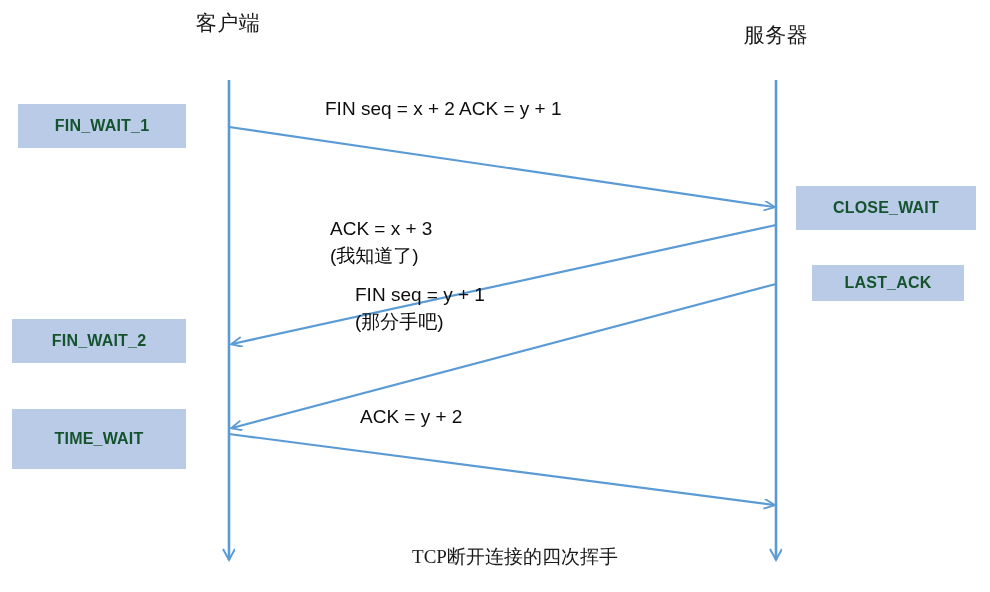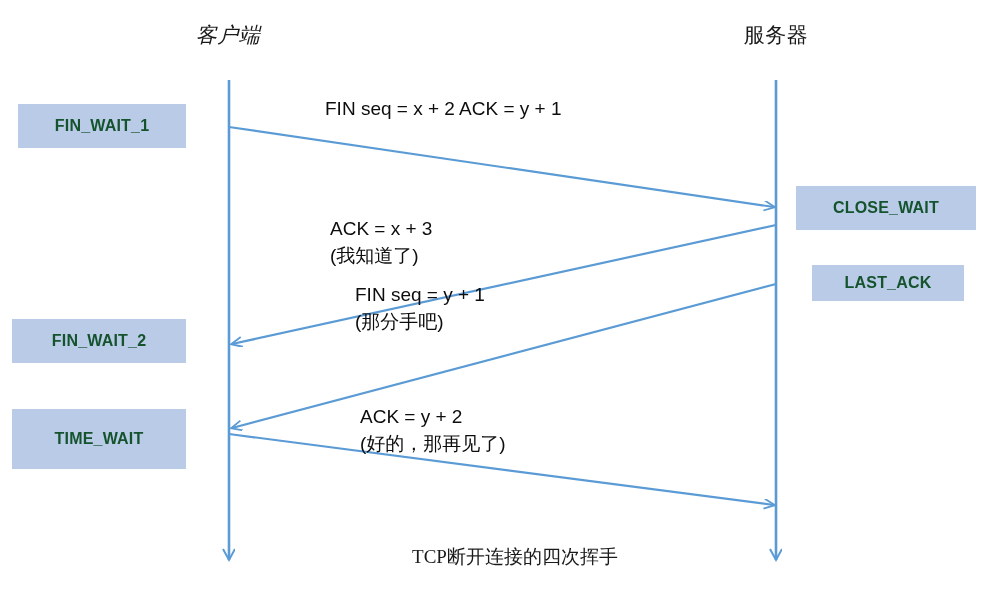--- a/index.html
+++ b/index.html
@@ -24,21 +24,21 @@
   }
   .actor-header {
     position: absolute;
     font-family: "Liberation Serif", serif;
     font-size: 21px;
     color: #1a1a1a;
     white-space: nowrap;
     text-align: center;
     letter-spacing: 0.5px;
   }
-  #actor-client-label { left: 168px; top: 21px; width: 120px; font-style: italic; }
+  #actor-client-label { left: 168px; top: 9px; width: 120px; }
   #actor-server-label { left: 716px; top: 21px; width: 120px; text-align: center; }
 
   .state-box {
     position: absolute;
     background: #b9cbe6;
     color: #14532d;
     font-weight: bold;
     font-size: 16px;
     font-family: "Liberation Sans", sans-serif;
     display: flex;
@@ -128,18 +128,17 @@
     <span class="line2">(我知道了)</span>
   </div>
 
   <div class="msg-label" id="msg-3-label">
     <span>FIN seq = y + 1</span>
     <span class="line2">(那分手吧)</span>
   </div>
 
   <div class="msg-label" id="msg-4-label">
     <span>ACK = y + 2</span>
-    <span class="line2">(好的，那再见了)</span>
   </div>
 
   <div id="diagram-caption">TCP断开连接的四次挥手</div>
 
 </div>
 
 </body></html>

